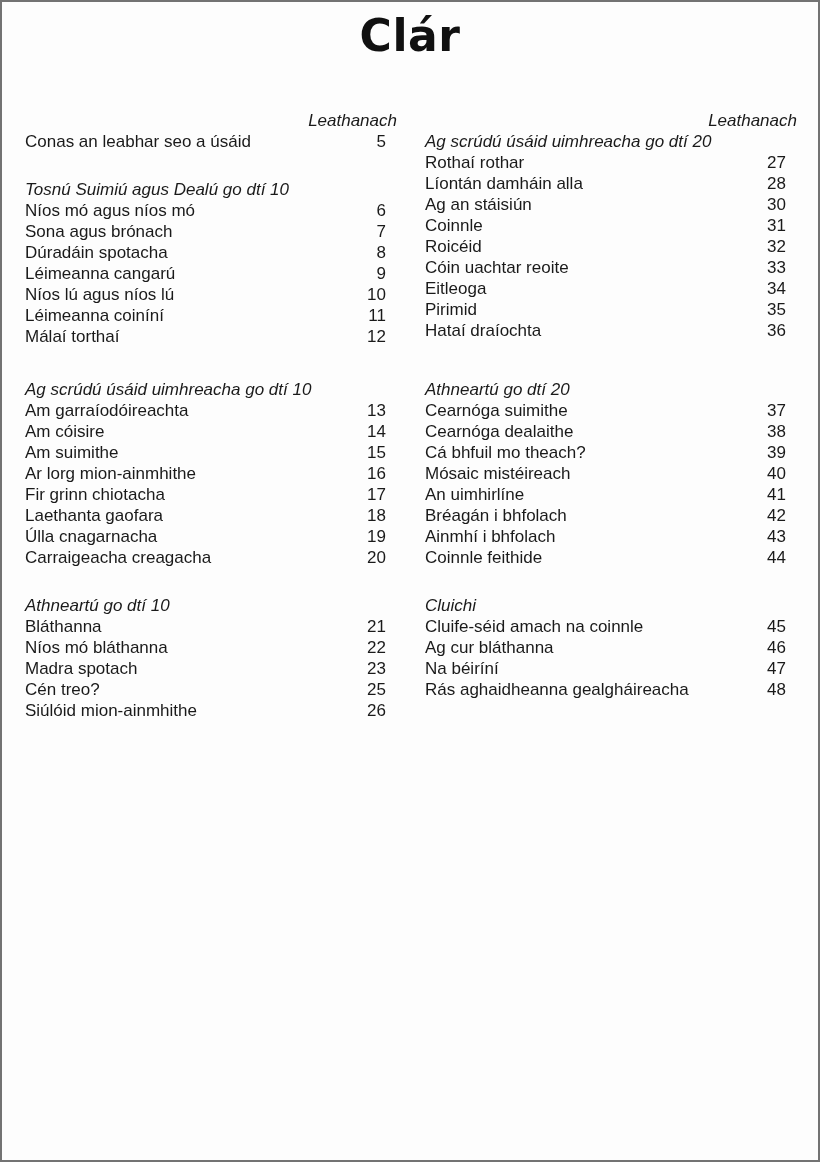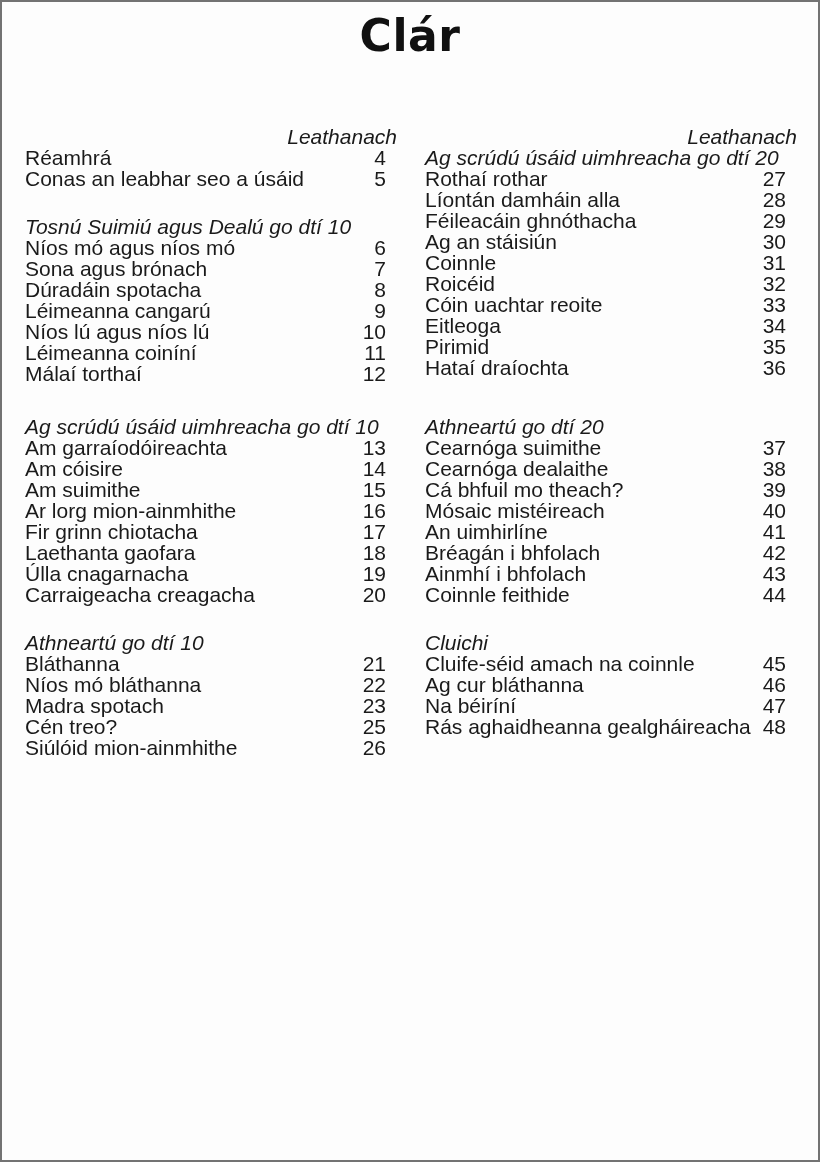--- a/index.html
+++ b/index.html
@@ -23,23 +23,23 @@
     text-align: center;
     font-family: "DejaVu Sans", sans-serif;
     font-weight: bold;
     font-size: 44px;
     line-height: 1.0;
     letter-spacing: 0.5px;
     color: #111;
   }
   .column {
     position: absolute;
-    top: 124px;
+    top: 108px;
     width: 372px;
-    font-size: 21px;
+    font-size: 17px;
     line-height: 21px;
   }
   .col-left  { left: 23px;  }
   .col-right { left: 423px; }
   .col-header {
     text-align: right;
     font-style: italic;
     height: 21px;
   }
   .section { margin-top: 27px; }
@@ -71,24 +71,20 @@
 
 <div class="page">
 
   <div class="page-title">Clár</div>
 
   <div class="column col-left">
     <div class="col-header">Leathanach</div>
     <div class="sections">
         <div class="section">
           <div class="row">
-            <span class="lbl">Réamhrá</span>
-            <span class="num">4</span>
-          </div>
-          <div class="row">
             <span class="lbl">Conas an leabhar seo a úsáid</span>
             <span class="num">5</span>
           </div>
         </div>
         <div class="section">
           <div class="section-heading">Tosnú Suimiú agus Dealú go dtí 10</div>
           <div class="row">
             <span class="lbl">Níos mó agus níos mó</span>
             <span class="num">6</span>
           </div>
@@ -185,24 +181,20 @@
           <div class="section-heading">Ag scrúdú úsáid uimhreacha go dtí 20</div>
           <div class="row">
             <span class="lbl">Rothaí rothar</span>
             <span class="num">27</span>
           </div>
           <div class="row">
             <span class="lbl">Líontán damháin alla</span>
             <span class="num">28</span>
           </div>
           <div class="row">
-            <span class="lbl">Féileacáin ghnóthacha</span>
-            <span class="num">29</span>
-          </div>
-          <div class="row">
             <span class="lbl">Ag an stáisiún</span>
             <span class="num">30</span>
           </div>
           <div class="row">
             <span class="lbl">Coinnle</span>
             <span class="num">31</span>
           </div>
           <div class="row">
             <span class="lbl">Roicéid</span>
             <span class="num">32</span>

